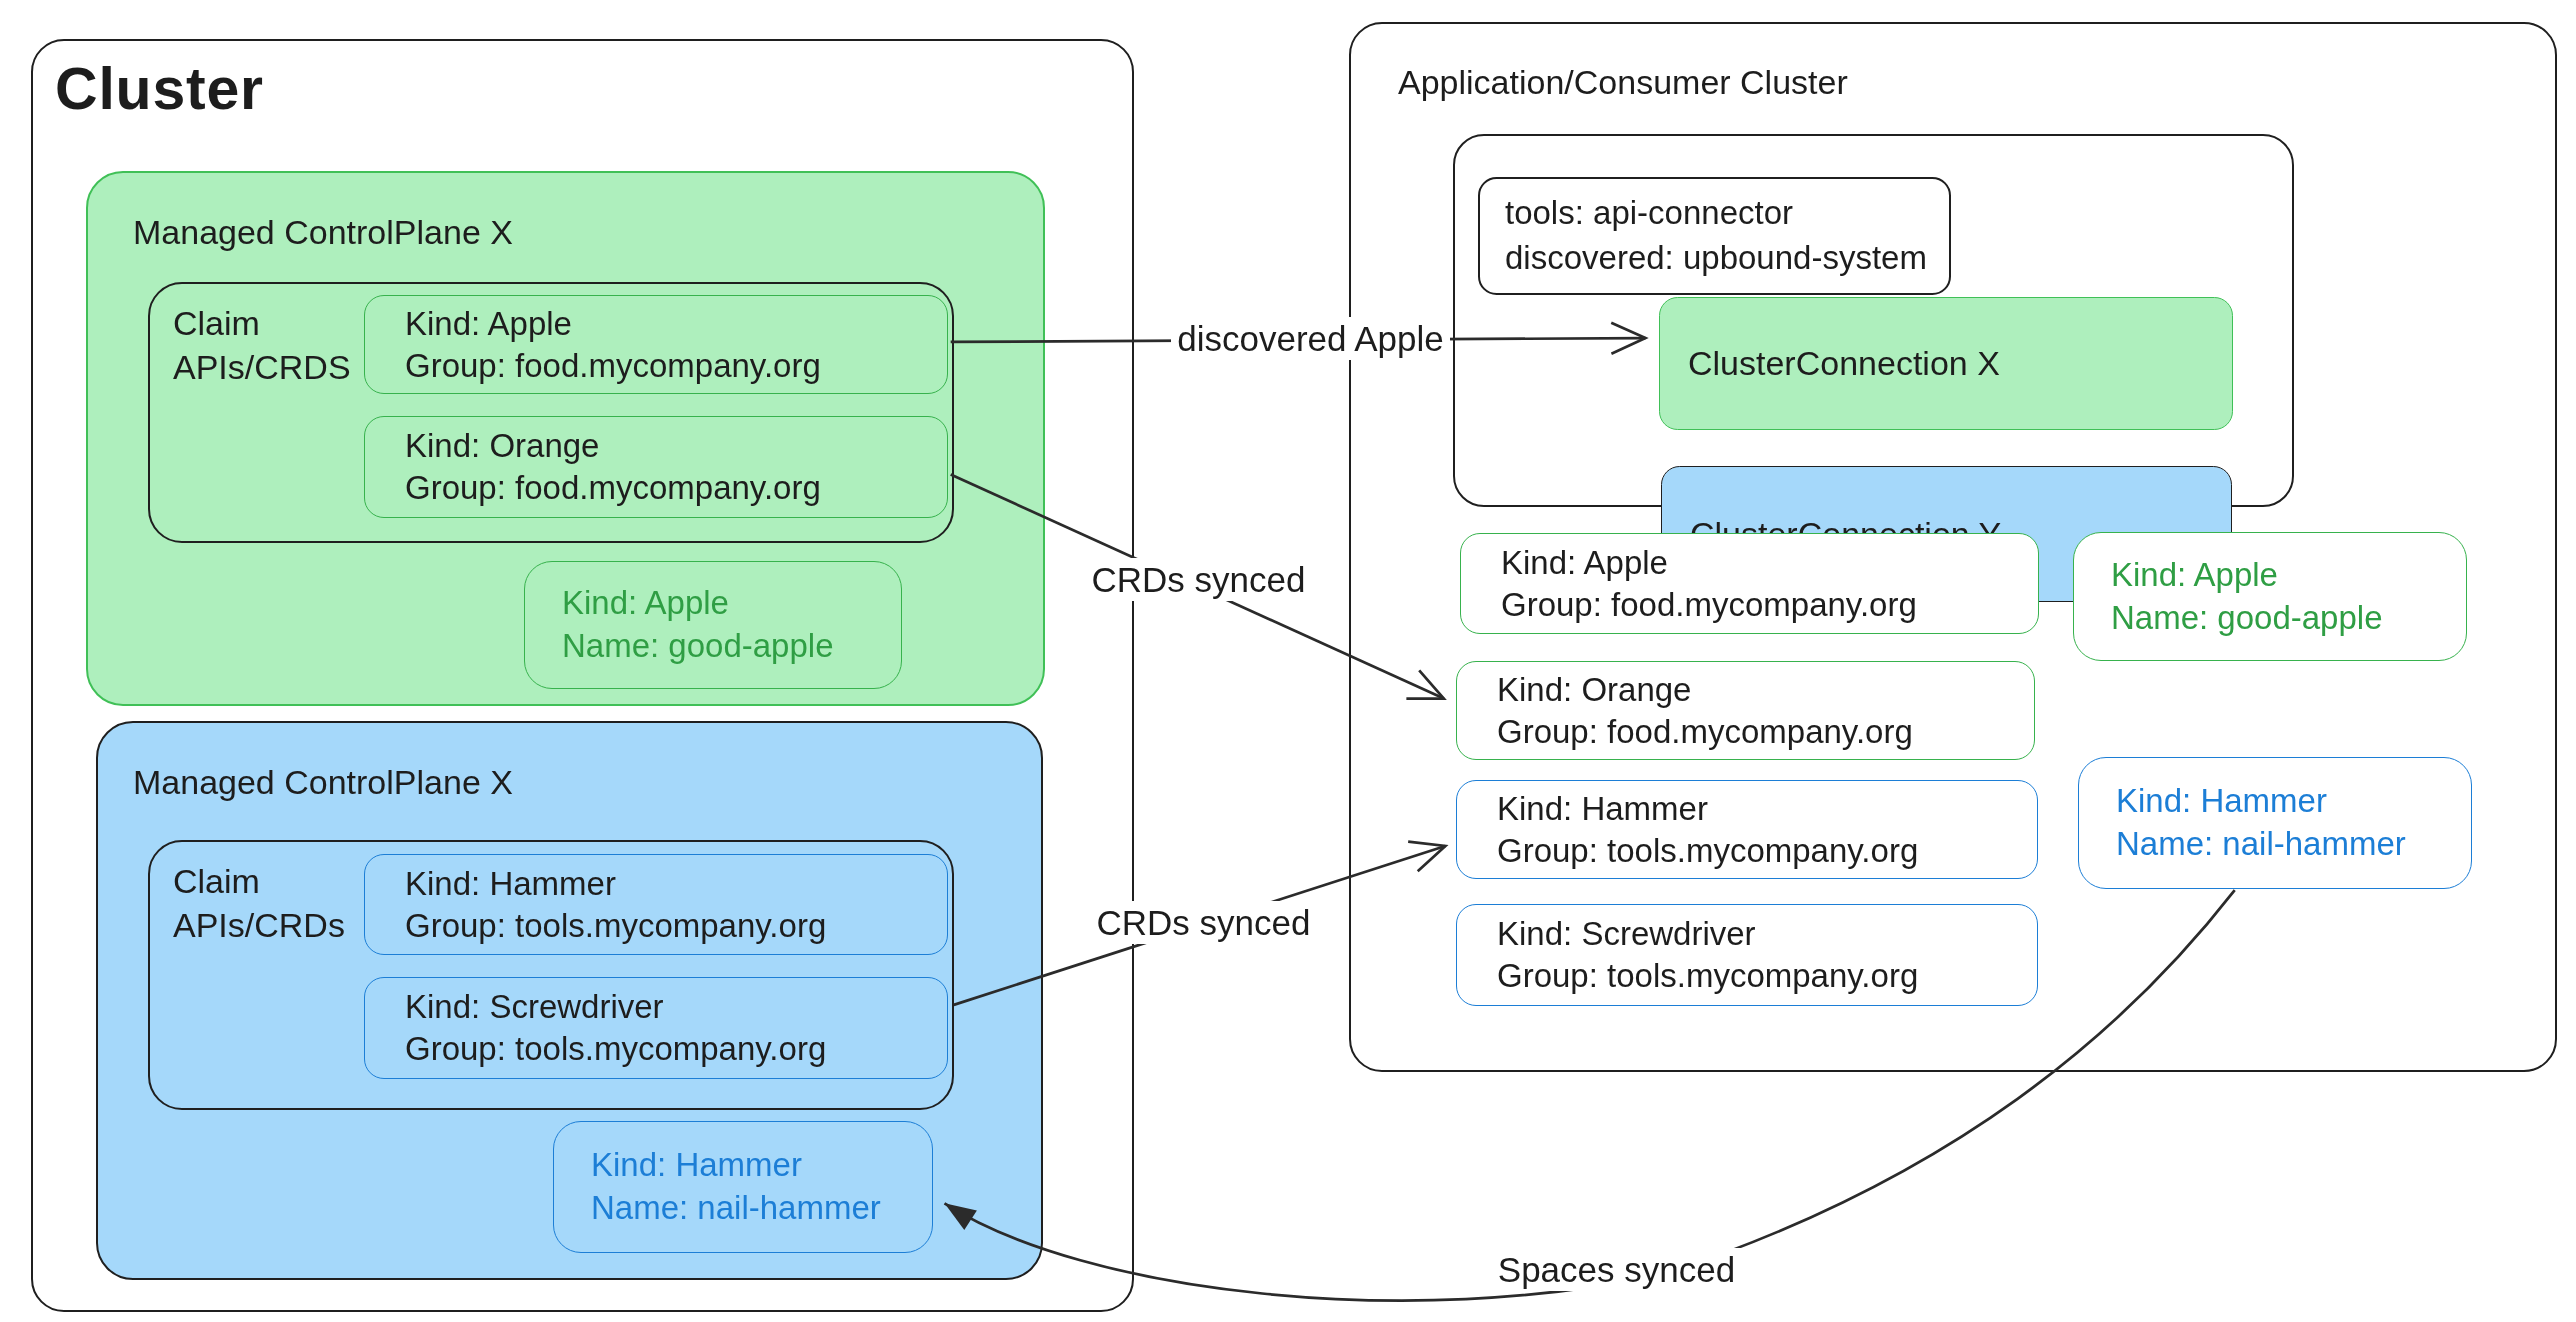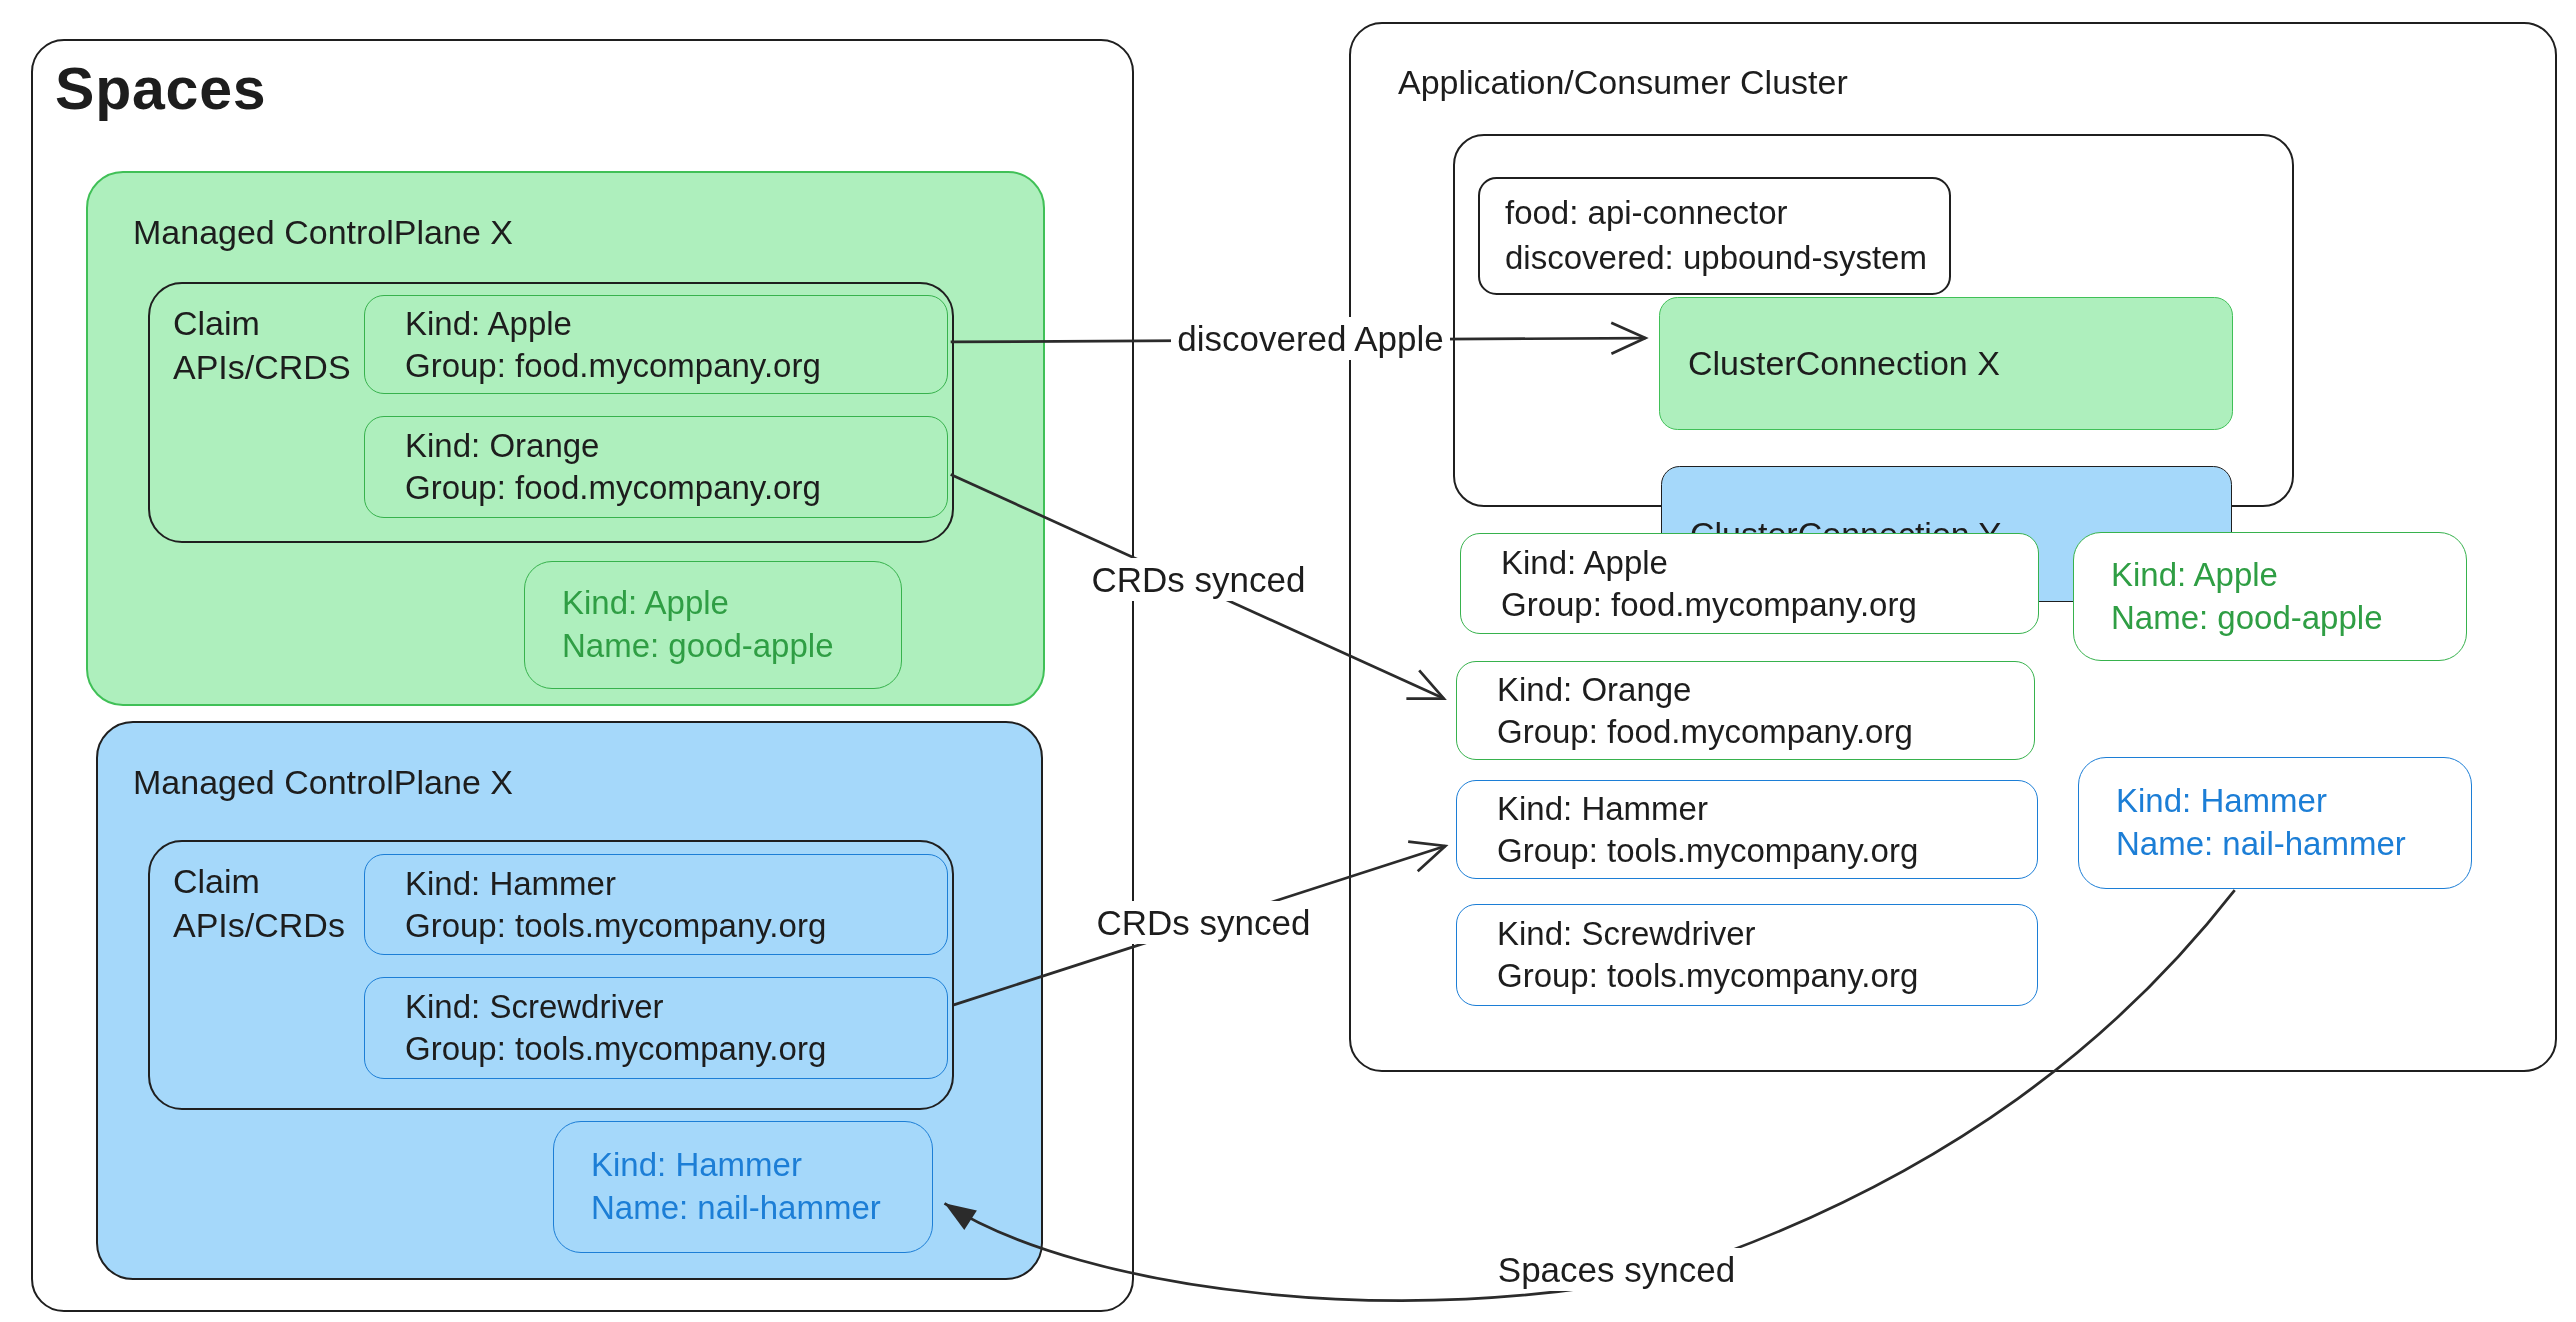--- a/index.html
+++ b/index.html
@@ -36,21 +36,21 @@
         display:flex;align-items:center;justify-content:center;height:43px;}
   #arrows{position:absolute;left:0;top:0;z-index:2;pointer-events:none;}
   .z1{z-index:1;}
 </style>
 </head>
 <body>
 
 <div id="canvas">
 
   <div class="abs panel z1" style="left:31px;top:39px;width:1103px;height:1273px;">
-    <div class="abs bigtitle" style="left:22px;top:14px;">Spaces</div>
+    <div class="abs bigtitle" style="left:22px;top:14px;">Cluster</div>
 
     <div class="abs mcp green" style="left:53px;top:130px;width:959px;height:535px;">
       <div class="abs boxtitle" style="left:45px;top:40px;">Managed ControlPlane X</div>
 
       <div class="abs claim" style="left:60px;top:109px;width:806px;height:261px;">
         <div class="abs claimlabel" style="left:23px;top:17px;">
           <div>Claim</div>
           <div>APIs/CRDS</div>
         </div>
         <div class="abs crd gb" style="left:214px;top:11px;width:584px;height:99px;">
@@ -92,21 +92,21 @@
         <div>Name: nail-hammer</div>
       </div>
     </div>
   </div>
 
   <div class="abs panel z1" style="left:1349px;top:22px;width:1208px;height:1050px;">
     <div class="abs boxtitle" style="left:47px;top:39px;">Application/Consumer Cluster</div>
 
     <div class="abs panel" style="left:102px;top:110px;width:841px;height:373px;border-radius:31px;">
       <div class="abs meta" style="left:23px;top:41px;width:473px;height:118px;">
-        <div>food: api-connector</div>
+        <div>tools: api-connector</div>
         <div>discovered: upbound-system</div>
       </div>
       <div class="abs conn green" style="left:204px;top:161px;width:574px;height:133px;">
         <span>ClusterConnection X</span>
       </div>
       <div class="abs conn blue" style="left:206px;top:330px;width:571px;height:136px;">
         <span>ClusterConnection Y</span>
       </div>
     </div>
 

